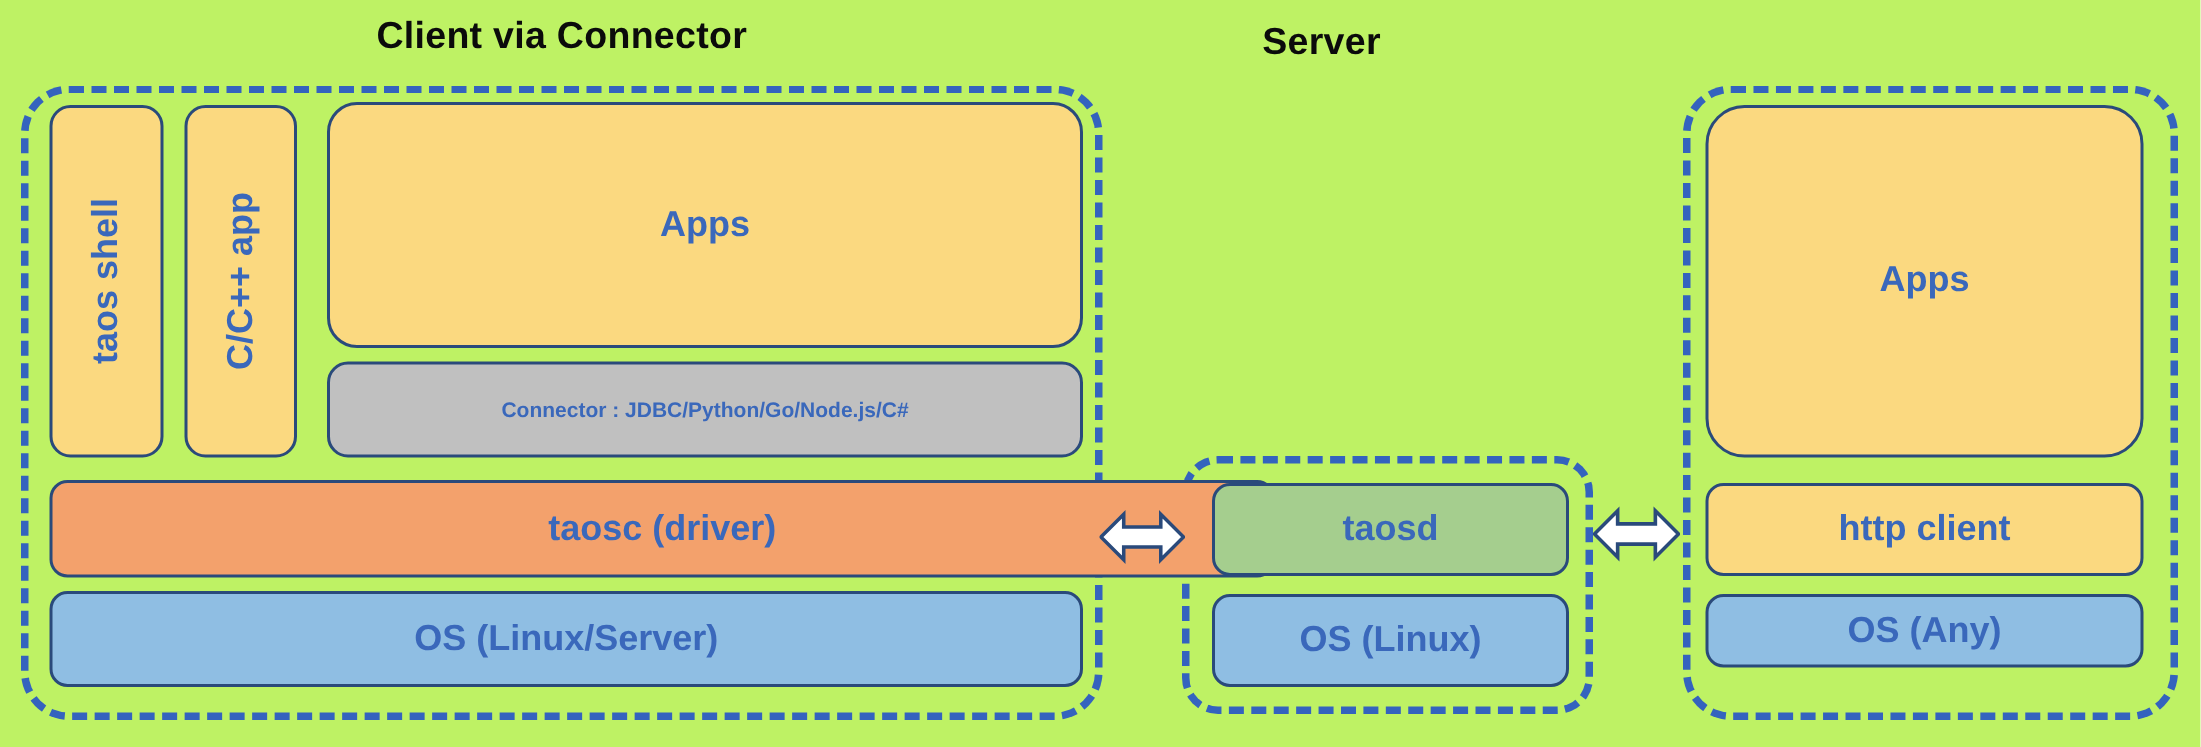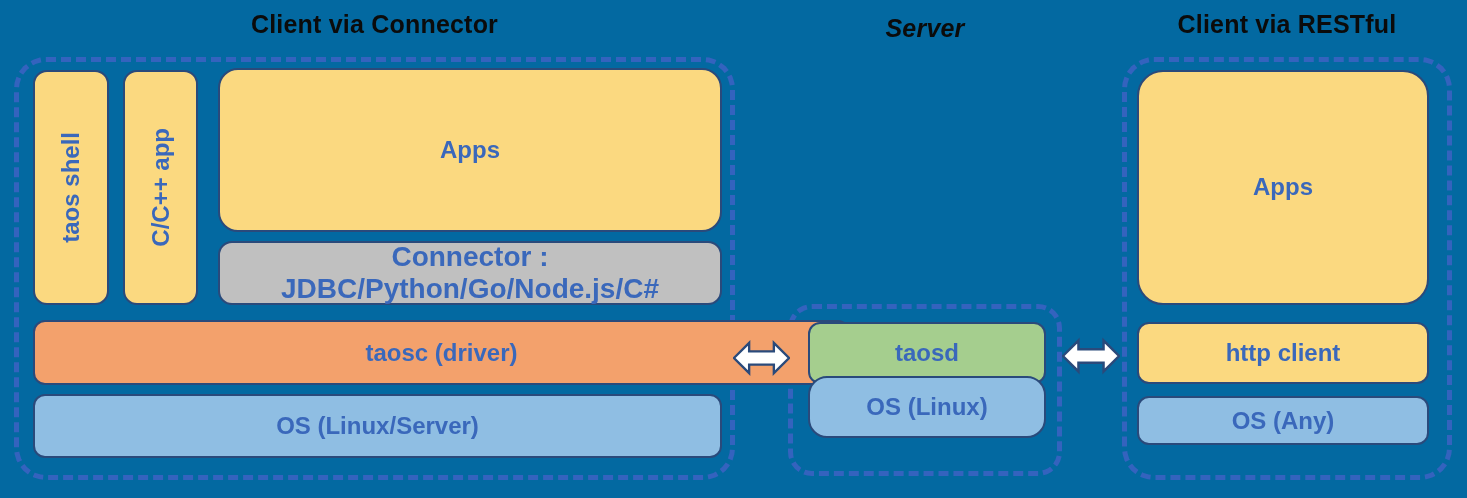--- a/index.html
+++ b/index.html
@@ -1,21 +1,21 @@
 <!DOCTYPE html>
 <html style="--yellow: #FBD980; --gray: #C0C0C0; --orange: #F3A16C; --blue: #8FBEE3; --green: #A5CE8E; --dashed: #3463BE; --border: #2A4A7B; --text: #3A68BB; --title: #0B0B0B;"><head>
 <meta charset="utf-8">
 <style>
   :root {
     --yellow:#FBD980; --gray:#C0C0C0; --orange:#F3A16C; --blue:#8FBEE3;
     --green:#A5CE8E; --dashed:#3463BE; --border:#2A4A7B; --text:#3A68BB; --title:#0B0B0B;
   }
   html,body { margin:0; padding:0; background:#ffffff; }
   .canvas {
-    position:relative; width:1467px; height:498px; background:#0369a1;
+    position:relative; width:1467px; height:498px; background:#bef264;
     font-family:"Liberation Sans", sans-serif; overflow:hidden;
   }
   .title {
     position:absolute; color:var(--title); font-weight:bold; font-size:25px;
     text-align:center; letter-spacing:0.2px;
   }
   .dashed {
     position:absolute; border:5px dashed var(--dashed); border-radius:32px;
     box-sizing:border-box; background:transparent;
   }
@@ -27,32 +27,31 @@
   .yellow { background:var(--yellow); }
   .gray   { background:var(--gray); }
   .orange { background:var(--orange); }
   .blue   { background:var(--blue); }
   .green  { background:var(--green); }
   .r14 { border-radius:14px; }
   .r20 { border-radius:20px; }
   .r26 { border-radius:26px; }
   .vert { writing-mode:vertical-rl; transform:rotate(180deg); white-space:nowrap; }
   .two-line { line-height:1.45; }
-  .connector-label { font-size:28px; }
+  .connector-label { font-size:14px; }
   .arrow { position:absolute; }
   .arrow svg { display:block; width:100%; height:100%; }
 </style>
 </head>
 <body>
 
 <div class="canvas">
 
   <div class="title" style="left:14px; top:10px; width:721px;">Client via Connector</div>
-  <div class="title" style="left:788px; top:14px; width:274px;font-style:italic;">Server</div>
-  <div class="title" style="left:1122px; top:10px; width:330px;">Client via RESTful</div>
+  <div class="title" style="left:744px; top:14px; width:274px;">Server</div>
 
   <div class="dashed" style="left:14px; top:57px; width:721px; height:423px;"></div>
   <div class="dashed" style="left:788px; top:304px; width:274px; height:172px; border-radius:24px;"></div>
   <div class="dashed" style="left:1122px; top:57px; width:330px; height:423px;"></div>
 
   <div class="box yellow r14" style="left:33px; top:70px; width:76px; height:235px;">
     <span class="vert">taos shell</span>
   </div>
   <div class="box yellow r14" style="left:123px; top:70px; width:75px; height:235px;">
     <span class="vert">C/C++ app</span>
@@ -72,21 +71,21 @@
 
   <div class="arrow" style="left:733px; top:336px; width:57px; height:44px;">
     <svg viewBox="0 0 60 44" xmlns="http://www.w3.org/2000/svg">
       <polygon points="1,22 17,6 17,15 43,15 43,6 59,22 43,38 43,29 17,29 17,38" fill="#ffffff" stroke="#2A4A7B" stroke-width="2.5" stroke-linejoin="miter"></polygon>
     </svg>
   </div>
 
   <div class="box green" style="left:808px; top:322px; width:238px; height:62px;">
     <span>taosd</span>
   </div>
-  <div class="box blue" style="left:808px; top:376px; width:238px; height:62px;border-radius:19px;">
+  <div class="box blue" style="left:808px; top:396px; width:238px; height:62px;">
     <span>OS (Linux)</span>
   </div>
 
   <div class="arrow" style="left:1062px; top:334px; width:58px; height:44px;">
     <svg viewBox="0 0 60 44" xmlns="http://www.w3.org/2000/svg">
       <polygon points="1,22 17,6 17,15 43,15 43,6 59,22 43,38 43,29 17,29 17,38" fill="#ffffff" stroke="#2A4A7B" stroke-width="2.5" stroke-linejoin="miter"></polygon>
     </svg>
   </div>
 
   <div class="box yellow r26 two-line" style="left:1137px; top:70px; width:292px; height:235px;">

